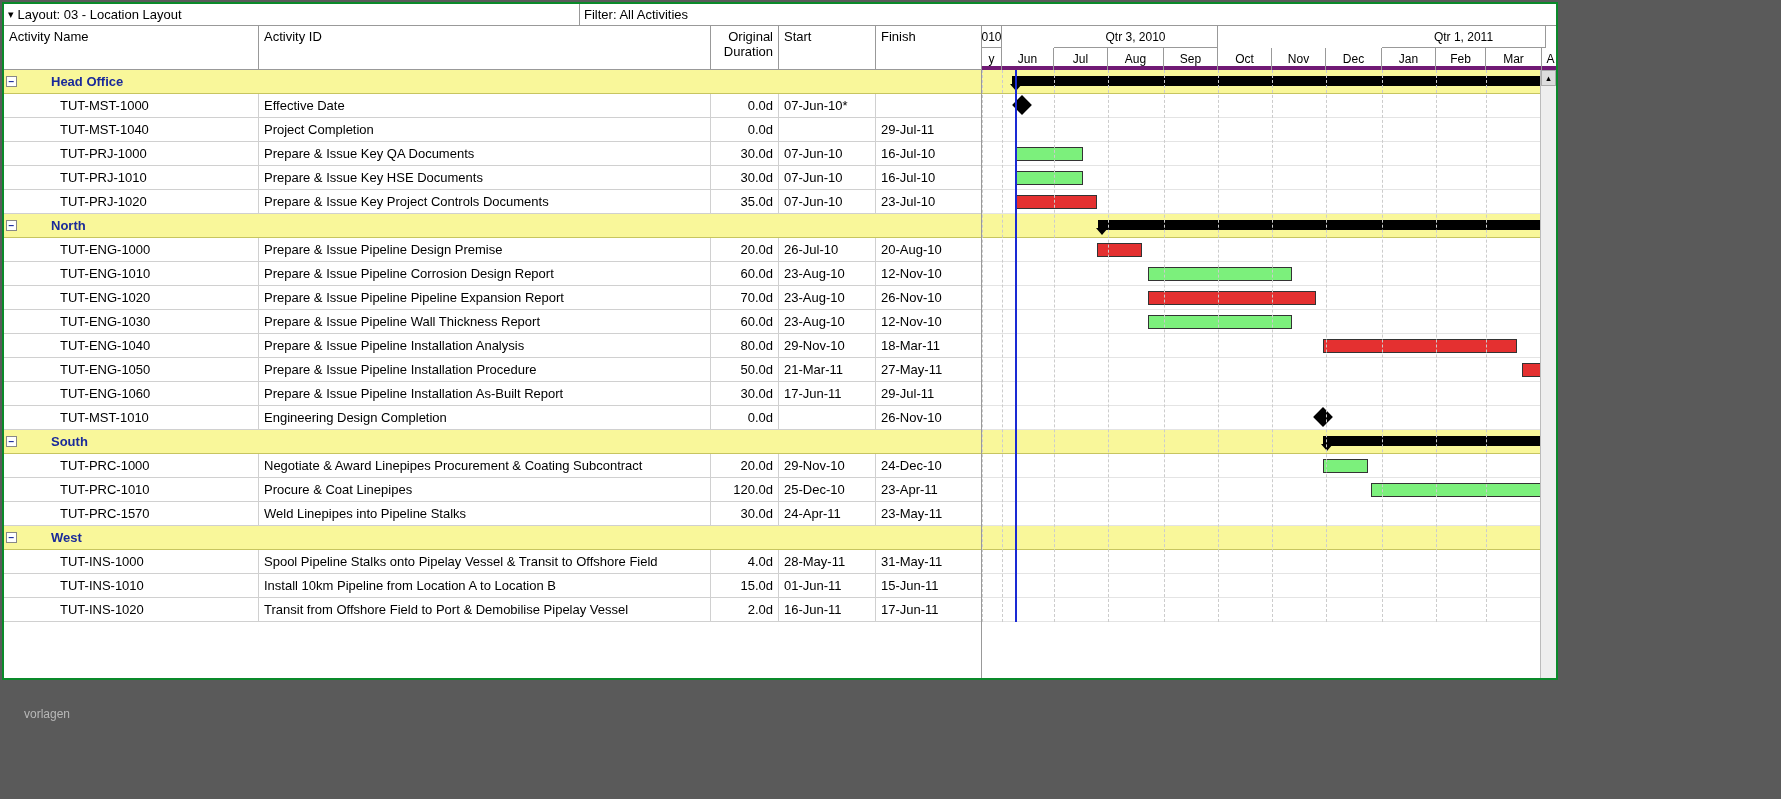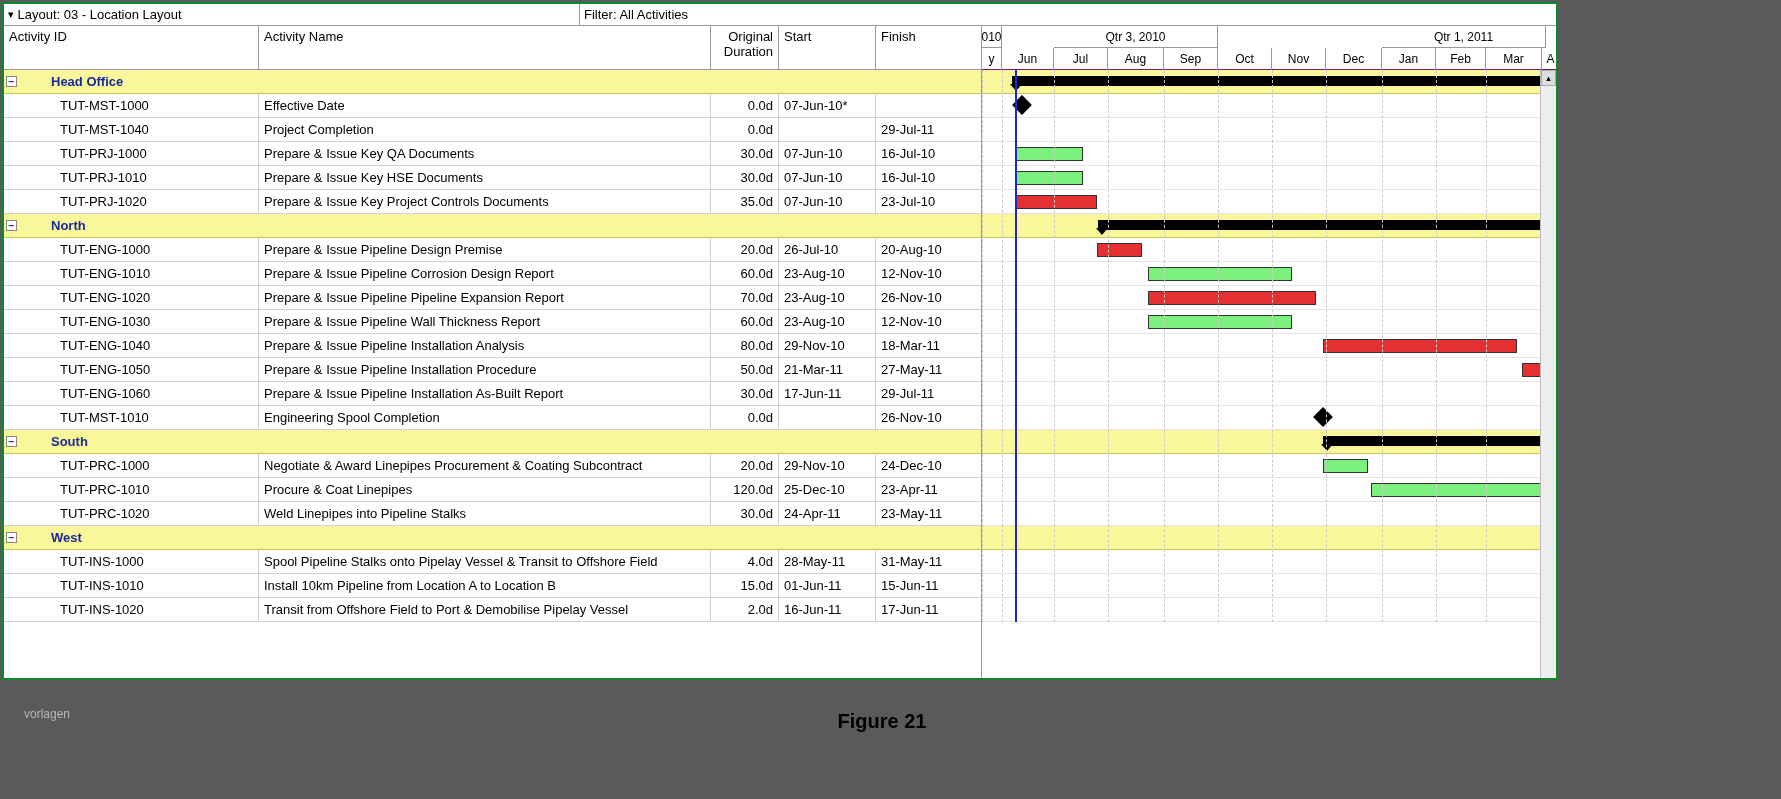--- a/index.html
+++ b/index.html
@@ -110,21 +110,21 @@
     align-items: center;
     padding: 0 5px;
     overflow: hidden;
     white-space: nowrap;
   }
   .col-id { padding-left: 56px !important; }
   .col-dur { justify-content: flex-end; }
   
   .g-head {
     height: 44px;
-    border-bottom: 1px solid #701a75;
+    border-bottom: 4px solid #701a75;
     position: relative;
     background: #fff;
   }
   .g-qtr {
     position: absolute;
     top: 0; height: 22px;
     border-right: 1px solid #999;
     border-bottom: 1px solid #999;
     display: flex; align-items: center; justify-content: center;
     font-size: 12px;
@@ -229,22 +229,22 @@
         <span>Layout: 03 - Location Layout</span>
       </div>
       <div class="filter-cell">
         <span>Filter: All Activities</span>
       </div>
     </div>
 
     <div class="main">
       <div class="left">
         <div class="hdr">
+          <div class="hdr-cell">Activity Name</div>
           <div class="hdr-cell">Activity ID</div>
-          <div class="hdr-cell">Activity Name</div>
           <div class="hdr-cell center">Original Duration</div>
           <div class="hdr-cell">Start</div>
           <div class="hdr-cell">Finish</div>
         </div>
         <div class="rows" id="left-rows">
             <div class="grp">
               <span class="exp">−</span>
               <span class="grp-label">Head Office</span>
             </div>
             <div class="row">
@@ -330,21 +330,21 @@
             </div>
             <div class="row">
               <div class="col-id">TUT-ENG-1060</div>
               <div class="">Prepare &amp; Issue Pipeline Installation As-Built Report</div>
               <div class="col-dur">30.0d</div>
               <div class="">17-Jun-11</div>
               <div class="">29-Jul-11</div>
             </div>
             <div class="row">
               <div class="col-id">TUT-MST-1010</div>
-              <div class="">Engineering Spool Completion</div>
+              <div class="">Engineering Design Completion</div>
               <div class="col-dur">0.0d</div>
               <div class=""></div>
               <div class="">26-Nov-10</div>
             </div>
             <div class="grp">
               <span class="exp">−</span>
               <span class="grp-label">South</span>
             </div>
             <div class="row">
               <div class="col-id">TUT-PRC-1000</div>
@@ -354,21 +354,21 @@
               <div class="">24-Dec-10</div>
             </div>
             <div class="row">
               <div class="col-id">TUT-PRC-1010</div>
               <div class="">Procure &amp; Coat Linepipes</div>
               <div class="col-dur">120.0d</div>
               <div class="">25-Dec-10</div>
               <div class="">23-Apr-11</div>
             </div>
             <div class="row">
-              <div class="col-id">TUT-PRC-1020</div>
+              <div class="col-id">TUT-PRC-1570</div>
               <div class="">Weld Linepipes into Pipeline Stalks</div>
               <div class="col-dur">30.0d</div>
               <div class="">24-Apr-11</div>
               <div class="">23-May-11</div>
             </div>
             <div class="grp">
               <span class="exp">−</span>
               <span class="grp-label">West</span>
             </div>
             <div class="row">
@@ -486,15 +486,14 @@
           </div>
         <div class="sb-v">
           <div class="sb-btn">▴</div>
         </div>
       </div>
     </div>
   </div>
 
   <div class="footer">
     <div class="wm">vorlagen</div>
-    <div class="cap">Figure 21</div>
   </div>
 </div>
 
 </body></html>

